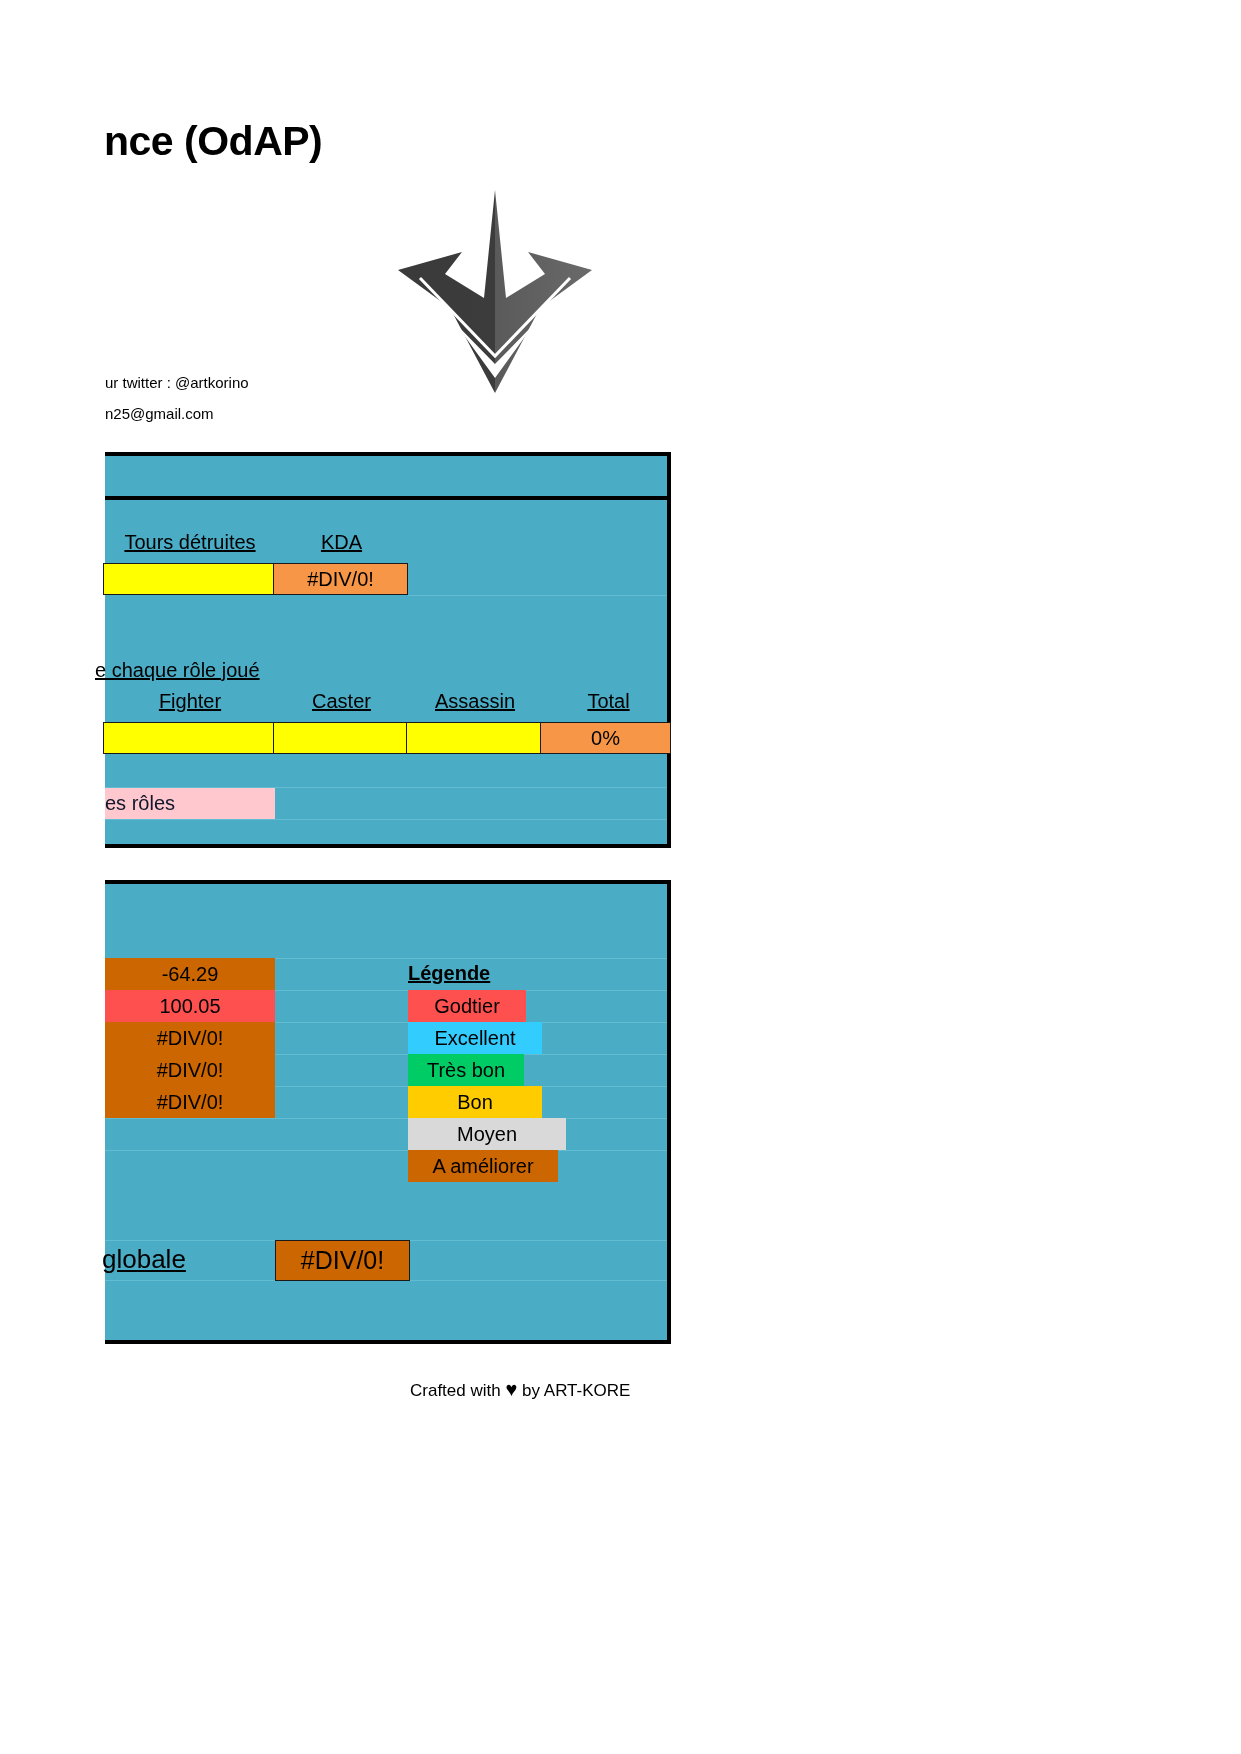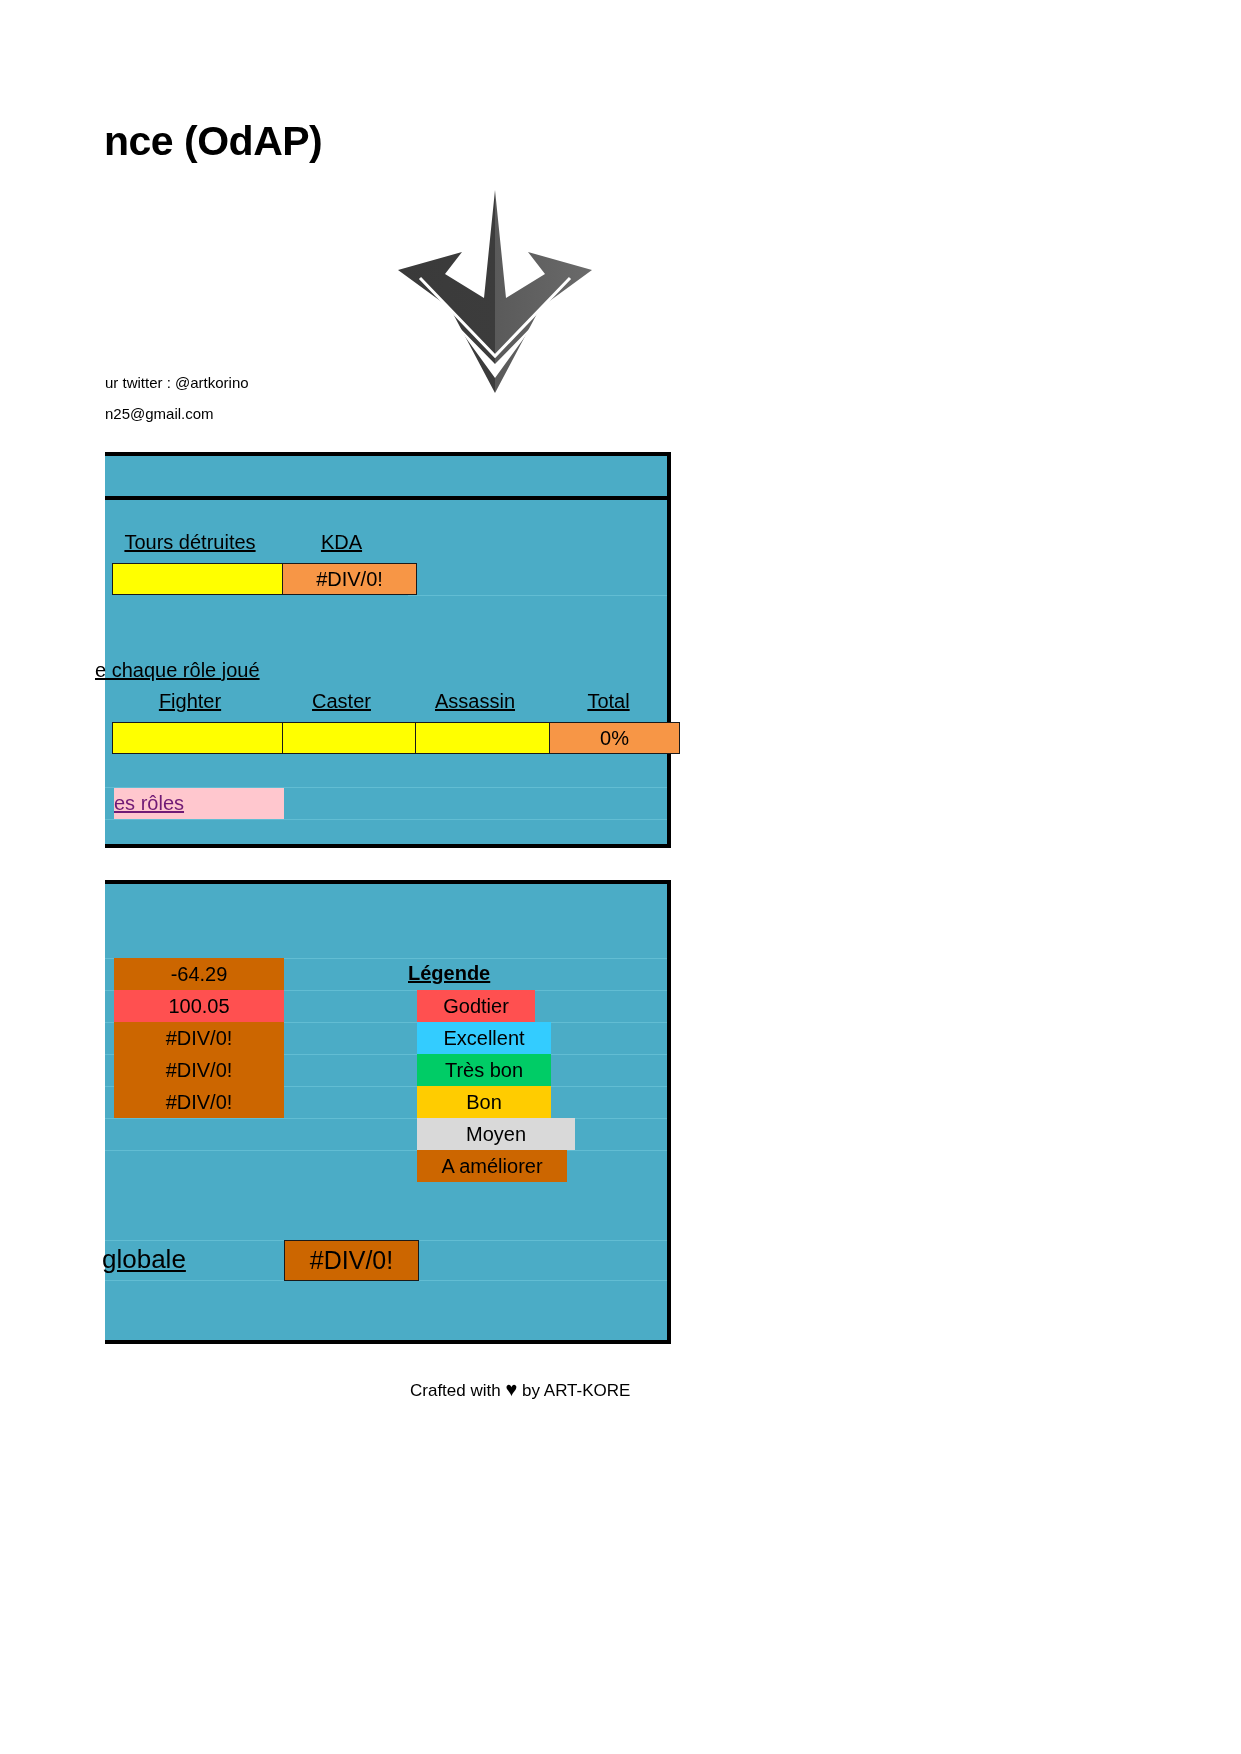--- a/index.html
+++ b/index.html
@@ -5,28 +5,28 @@
   html, body { margin:0; padding:0; background:#ffffff; }
   body { width:1241px; height:1754px; position:relative; overflow:hidden;
          font-family:"Liberation Sans", "DejaVu Sans", sans-serif; color:#000; }
   .abs { position:absolute; }
   .title { left:104px; top:118px; font-size:41px; font-weight:bold; white-space:nowrap; letter-spacing:-0.5px; }
   .small { font-size:15px; white-space:nowrap; left:105px; }
   .logo { left:390px; top:188px; width:210px; height:210px; }
   .panel { left:105px; width:566px; background:#4BACC6; border-top:4px solid #000; border-right:4px solid #000; border-bottom:4px solid #000; box-sizing:border-box; }
   .band { position:absolute; left:0; right:0; border-bottom:4px solid #000; }
   .gridline { position:absolute; left:0; right:0; height:1px; background:#62bdd3; }
-  .cell { position:absolute; box-sizing:border-box; text-align:center; font-size:20px; display:flex; align-items:center; justify-content:center; white-space:nowrap;margin-left:9px; }
+  .cell { position:absolute; box-sizing:border-box; text-align:center; font-size:20px; display:flex; align-items:center; justify-content:center; white-space:nowrap; }
   .bordered { border:1.5px solid #1a1a1a; }
   .label { position:absolute; font-size:20px; text-align:center; white-space:nowrap;text-decoration:underline; }
   .u { text-decoration:underline; }
   .yellow { background:#FFFF00; }
   .orange { background:#F79646; }
   .brown { background:#CC6600; }
-  .pink { background:#FFC7CE; color:#701a75;text-decoration:underline; }
+  .pink { background:#FFC7CE; color:#0f172a; }
   .footer { left:410px; top:1378px; font-size:17px; white-space:nowrap; }
 </style>
 </head>
 <body>
 
 <div class="abs title">nce (OdAP)</div>
 
 <div class="abs logo">
   <svg viewBox="0 0 210 210" width="210" height="210">
     <defs>
@@ -91,21 +91,21 @@
   <div class="cell" style="left: 0px; top: 74px; width: 170px; height: 32px; background: rgb(204, 102, 0);">-64.29</div>
   <div class="cell" style="left: 0px; top: 106px; width: 170px; height: 32px; background: rgb(255, 80, 80);">100.05</div>
   <div class="cell" style="left: 0px; top: 138px; width: 170px; height: 32px; background: rgb(204, 102, 0);">#DIV/0!</div>
   <div class="cell" style="left: 0px; top: 170px; width: 170px; height: 32px; background: rgb(204, 102, 0);">#DIV/0!</div>
   <div class="cell" style="left: 0px; top: 202px; width: 170px; height: 32px; background: rgb(204, 102, 0);">#DIV/0!</div>
 
   <div class="label u" style="left:303px; top:78px; font-weight:bold;">Légende</div>
 
   <div class="cell legend" style="left: 303px; top: 106px; width: 118px; height: 32px; background: rgb(255, 80, 80);">Godtier</div>
   <div class="cell legend" style="left: 303px; top: 138px; width: 134px; height: 32px; background: rgb(51, 204, 255);">Excellent</div>
-  <div class="cell legend" style="left: 303px; top: 170px; width: 134px; height: 32px; background: rgb(0, 204, 102);">Très bon</div>
+  <div class="cell legend" style="left: 303px; top: 170px; width: 116px; height: 32px; background: rgb(0, 204, 102);">Très bon</div>
   <div class="cell legend" style="left: 303px; top: 202px; width: 134px; height: 32px; background: rgb(255, 204, 0);">Bon</div>
   <div class="cell legend" style="left: 303px; top: 234px; width: 158px; height: 32px; background: rgb(217, 217, 217);">Moyen</div>
   <div class="cell legend" style="left: 303px; top: 266px; width: 150px; height: 32px; background: rgb(204, 102, 0);">A améliorer</div>
 
   <div class="label" style="left:-3px; top:360px; font-size:26px;">globale</div>
   <div class="cell bordered brown" style="left:170px; top:356px; width:135px; height:41px; font-size:25px;">#DIV/0!</div>
 </div>
 
 <div class="abs footer">
   <span>Crafted with</span>

